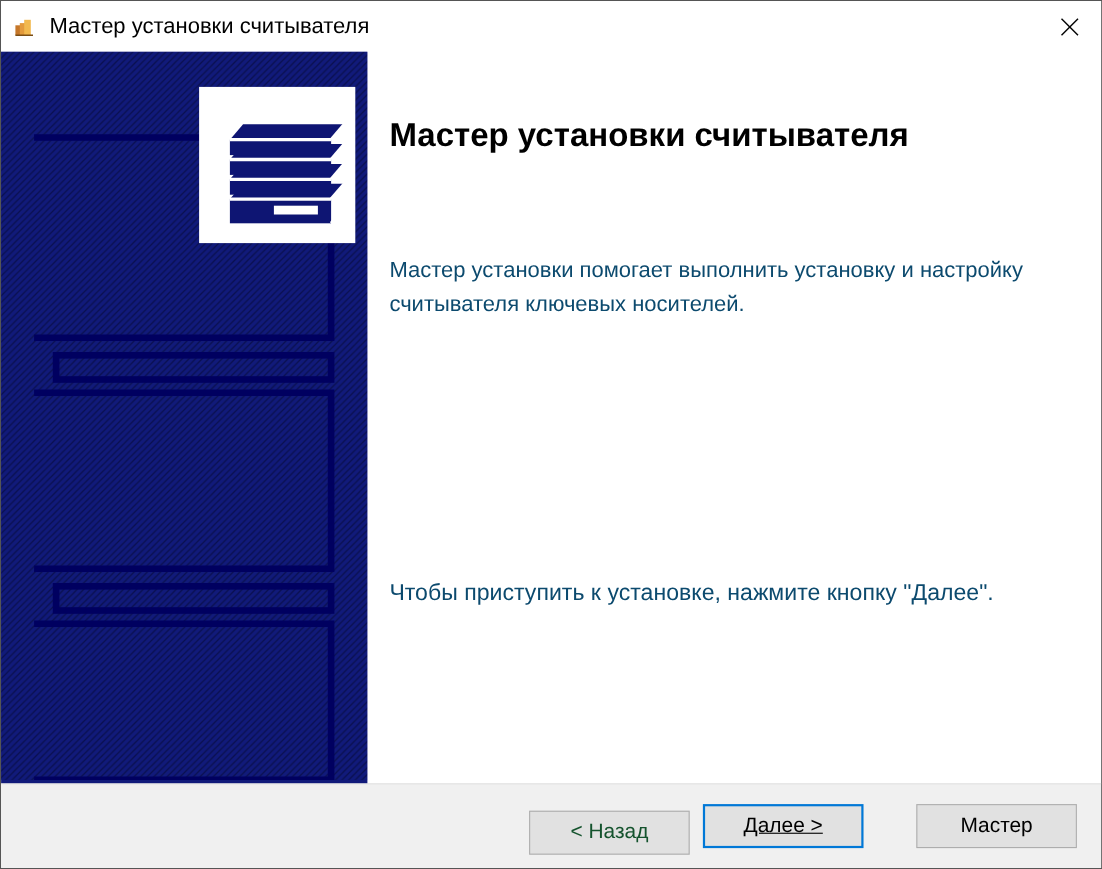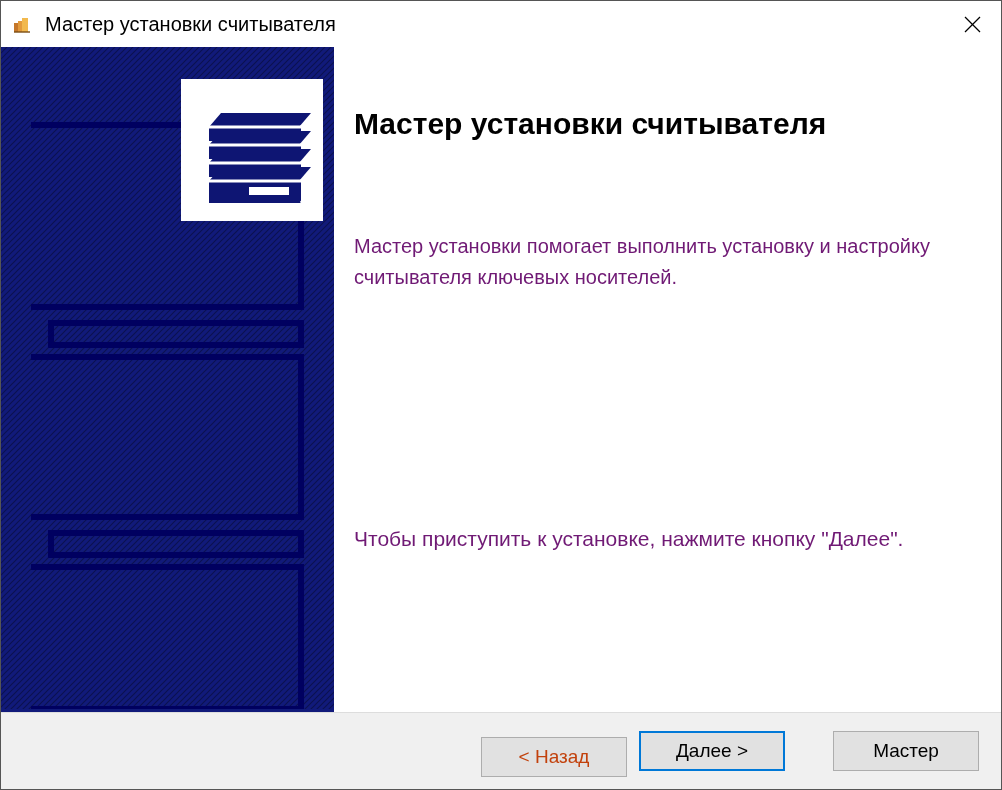--- a/index.html
+++ b/index.html
@@ -74,21 +74,21 @@
   .main h1 {
     font-size: 30px;
     font-weight: 600;
     margin: 6px 0 90px 0;
     color: #000;
   }
   .main p {
     font-size: 20px;
     line-height: 1.55;
     margin: 0 0 230px 0;
-    color: #701a75;
+    color: #0c4a6e;
   }
   .main .hint {
     font-size: 21px;
     margin: 0;
   }
 
   .footer {
     height: 76px;
     background: #f0f0f0;
     border-top: 1px solid #ddd;
@@ -103,28 +103,29 @@
     height: 40px;
     box-sizing: border-box;
     border: 1px solid #adadad;
     background: #e1e1e1;
     font-size: 19px;
     font-family: inherit;
     cursor: pointer;
     padding: 0 4px;
   }
   .btn.disabled {
-    color: #c2410c;
+    color: #14532d;
     cursor: default;
     background: #e1e1e1;
     margin-top: 12px;
   }
   .btn.primary {
     border: 2px solid #0078d7;
     background: #e1e1e1;
+    text-decoration: underline;
   }
   .btn-spacer { width: 24px; }
 </style>
 </head>
 <body>
 
 <div class="window">
 
   <div class="titlebar">
     <span class="icon-wrap">

